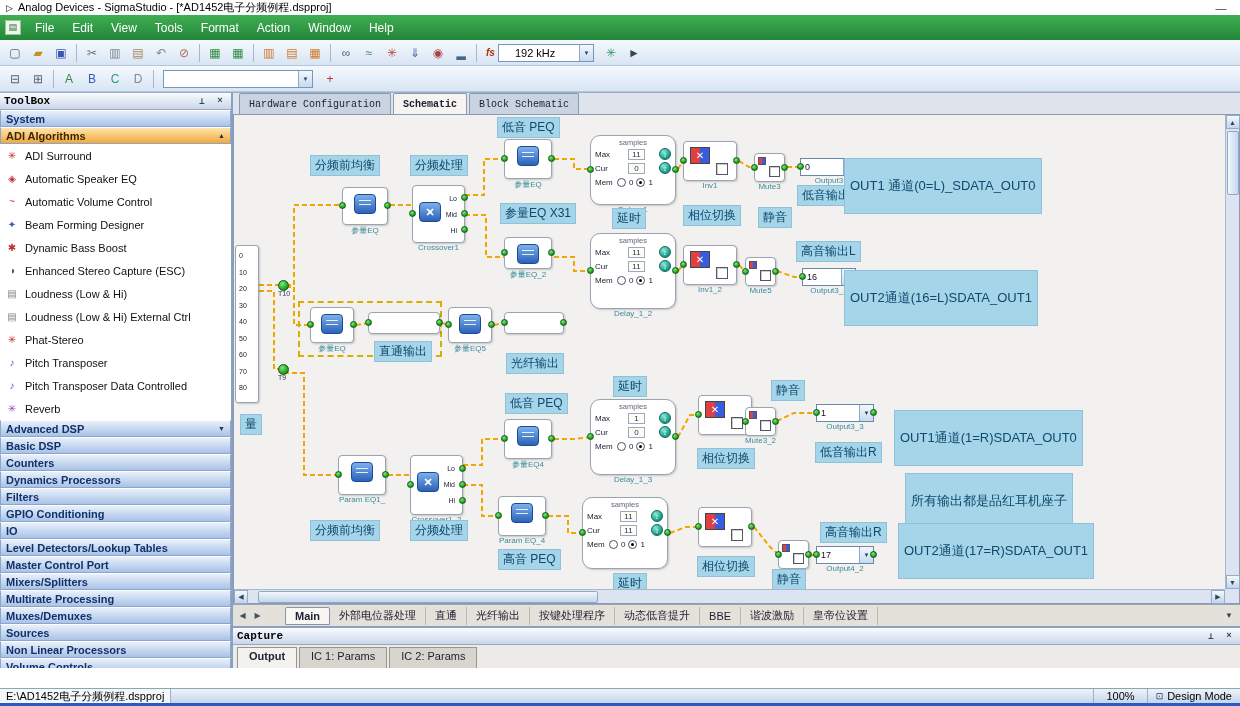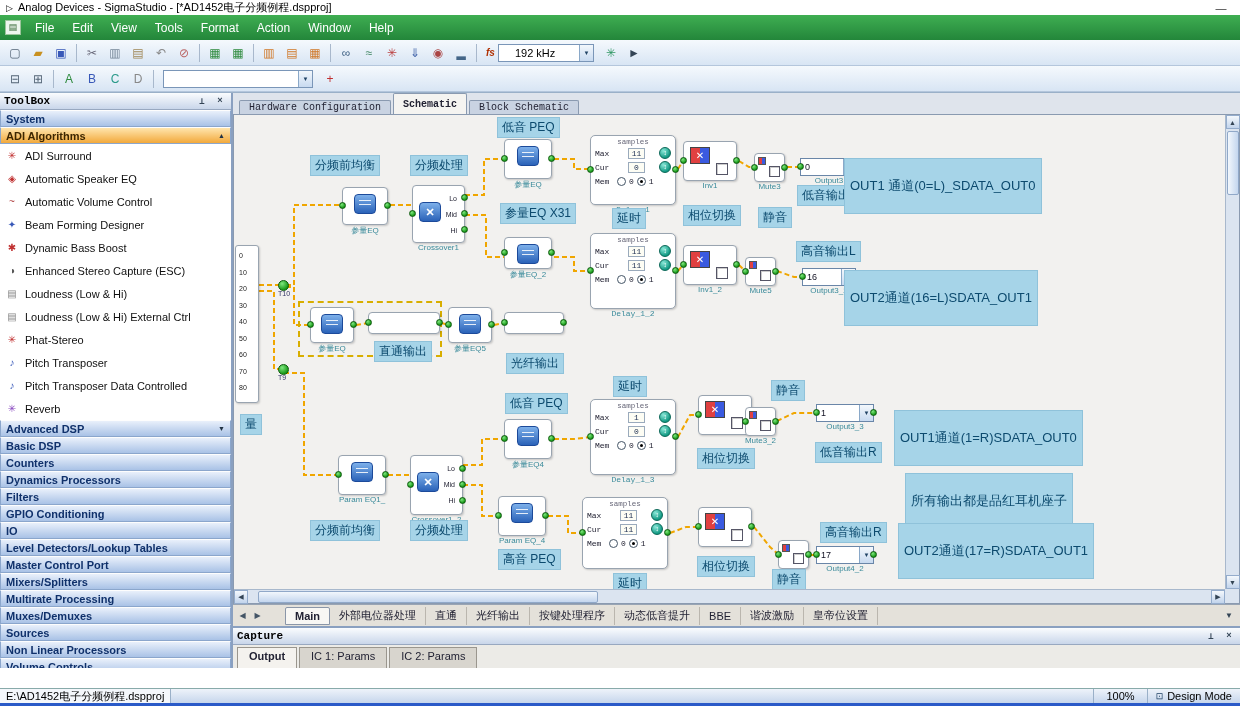--- a/index.html
+++ b/index.html
@@ -32,21 +32,21 @@
 .hico{width:14px;text-align:center;font-size:9px;color:#345;}
 .tbx-list{flex:1;display:flex;flex-direction:column;overflow:hidden;background:#fff;}
 .tbx-cat{height:17px;min-height:17px;background:linear-gradient(#e9f0fb,#a9c2e6);border:1px solid #8ba6cc;border-top-color:#fdfdfd;display:flex;align-items:center;font-size:11px;font-weight:bold;color:#10316b;padding:0 5px;}
 .tbx-cat.active{background:linear-gradient(#ffe5ad,#f2a93c);color:#3d2600;}
 .chev{margin-left:auto;font-size:7px;color:#234;}
 .tbx-item{height:23px;min-height:23px;background:#fff;display:flex;align-items:center;font-size:11px;color:#101010;padding:0 5px;gap:6px;}
 .iico{width:14px;text-align:center;font-size:10px;}
 
 .workspace{flex:1;display:flex;flex-direction:column;min-width:0;background:#ece9e4;}
 .doctabs{height:21px;background:#dfe4ec;display:flex;align-items:flex-end;padding-left:6px;gap:2px;flex:none;}
-.dtab{height:14px;padding:0 9px;font-size:10px;font-family:"Liberation Mono",monospace;background:#c9d3e2;border:1px solid #8a9ab0;border-bottom:none;display:flex;align-items:center;color:#223;border-radius:2px 2px 0 0;}
+.dtab{height:21px;padding:0 9px;font-size:10px;font-family:"Liberation Mono",monospace;background:#c9d3e2;border:1px solid #8a9ab0;border-bottom:none;display:flex;align-items:center;color:#223;border-radius:2px 2px 0 0;}
 .dtab.active{background:#f5f4f1;font-weight:bold;height:21px;}
 .canvaswrap{flex:1;position:relative;background:#f2f1ef;border:1px solid #8a9ab0;min-height:0;}
 .canvas{position:absolute;left:0;top:0;right:14px;bottom:14px;overflow:hidden;}
 #wires{position:absolute;left:0;top:0;width:100%;height:100%;}
 .wire{fill:none;stroke:#f0a600;stroke-width:2;stroke-dasharray:5 3;}
 
 .vscroll{position:absolute;top:0;right:0;bottom:14px;width:14px;background:#dbe4f0;border-left:1px solid #a8b8cc;display:flex;flex-direction:column;align-items:center;}
 .hscroll{position:absolute;left:0;right:14px;bottom:0;height:14px;background:#dbe4f0;border-top:1px solid #a8b8cc;display:flex;align-items:center;}
 .sbtn{width:14px;height:14px;flex:none;background:linear-gradient(#f4f8fc,#c2d4ec);border:1px solid #94accc;font-size:7px;color:#345;display:flex;align-items:center;justify-content:center;}
 .vthumb{width:12px;height:64px;margin-top:2px;background:linear-gradient(90deg,#f2f7fc,#c4d6ee);border:1px solid #90a8c8;border-radius:2px;}
@@ -59,21 +59,21 @@
 .bname{position:absolute;top:calc(100% + 1px);left:50%;transform:translateX(-50%);font-size:8px;color:#3a8a9a;white-space:nowrap;}
 .port{position:absolute;width:7px;height:7px;background:radial-gradient(circle at 35% 30%,#7fe87f,#1a9a1a 70%);border:1px solid #0a5a0a;border-radius:50%;z-index:4;}
 .port.l{left:-4px;top:50%;margin-top:-4px;}
 .port.r{right:-4px;top:50%;margin-top:-4px;}
 .eqicon{position:relative;width:22px;height:20px;margin:6px auto 0;background:linear-gradient(#7db0ea,#2a62b8);border:1px solid #1c4a9a;border-radius:4px;color:#fff;font-size:11px;font-weight:bold;text-align:center;line-height:19px;}
 .eqicon:after{content:"";position:absolute;left:4px;right:4px;top:5px;bottom:5px;background:repeating-linear-gradient(180deg,rgba(255,255,255,.85) 0 1px,transparent 1px 4px);}
 .eqicon.x:after{display:none;}
 .xover .eqicon{position:absolute;left:6px;top:16px;margin:0;}
 .xports{position:absolute;right:2px;top:5px;}
 .xp{height:16px;font-size:7px;color:#223;text-align:right;padding-right:5px;line-height:16px;}
-.delay{border-radius:5px;font-family:Liberation Mono, monospace;}
+.delay{border-radius:10px;}
 .dhdr{font-size:7.5px;color:#667;text-align:center;margin-top:2px;}
 .drow{display:flex;align-items:center;gap:14px;padding:1px 4px;height:14px;}
 .rlabel{font-size:8px;color:#223;width:19px;flex:none;}
 .dval{flex:1;height:11px;border:1px solid #9aaabc;background:#fdfdf4;font-size:8px;text-align:center;color:#235;line-height:10px;}
 .spin{width:12px;height:12px;flex:none;border-radius:50%;background:radial-gradient(circle at 35% 30%,#8ae8d8,#139a84 70%);border:1px solid #0a6858;color:#fff;font-size:7px;text-align:center;line-height:11px;}
 .radios{gap:3px;}
 .radio{width:9px;height:9px;border:1px solid #456;border-radius:50%;background:#fff;display:inline-block;position:relative;flex:none;}
 .radio.selr:after{content:"";position:absolute;left:2px;top:2px;right:2px;bottom:2px;border-radius:50%;background:#000;}
 .ropt{font-size:8px;color:#223;}
 .invicon{position:absolute;left:6px;top:5px;width:20px;height:17px;background:linear-gradient(90deg,#e04040 50%,#3a5ae0 50%);border:1px solid #444;color:#fff;font-size:10px;line-height:16px;text-align:center;}

